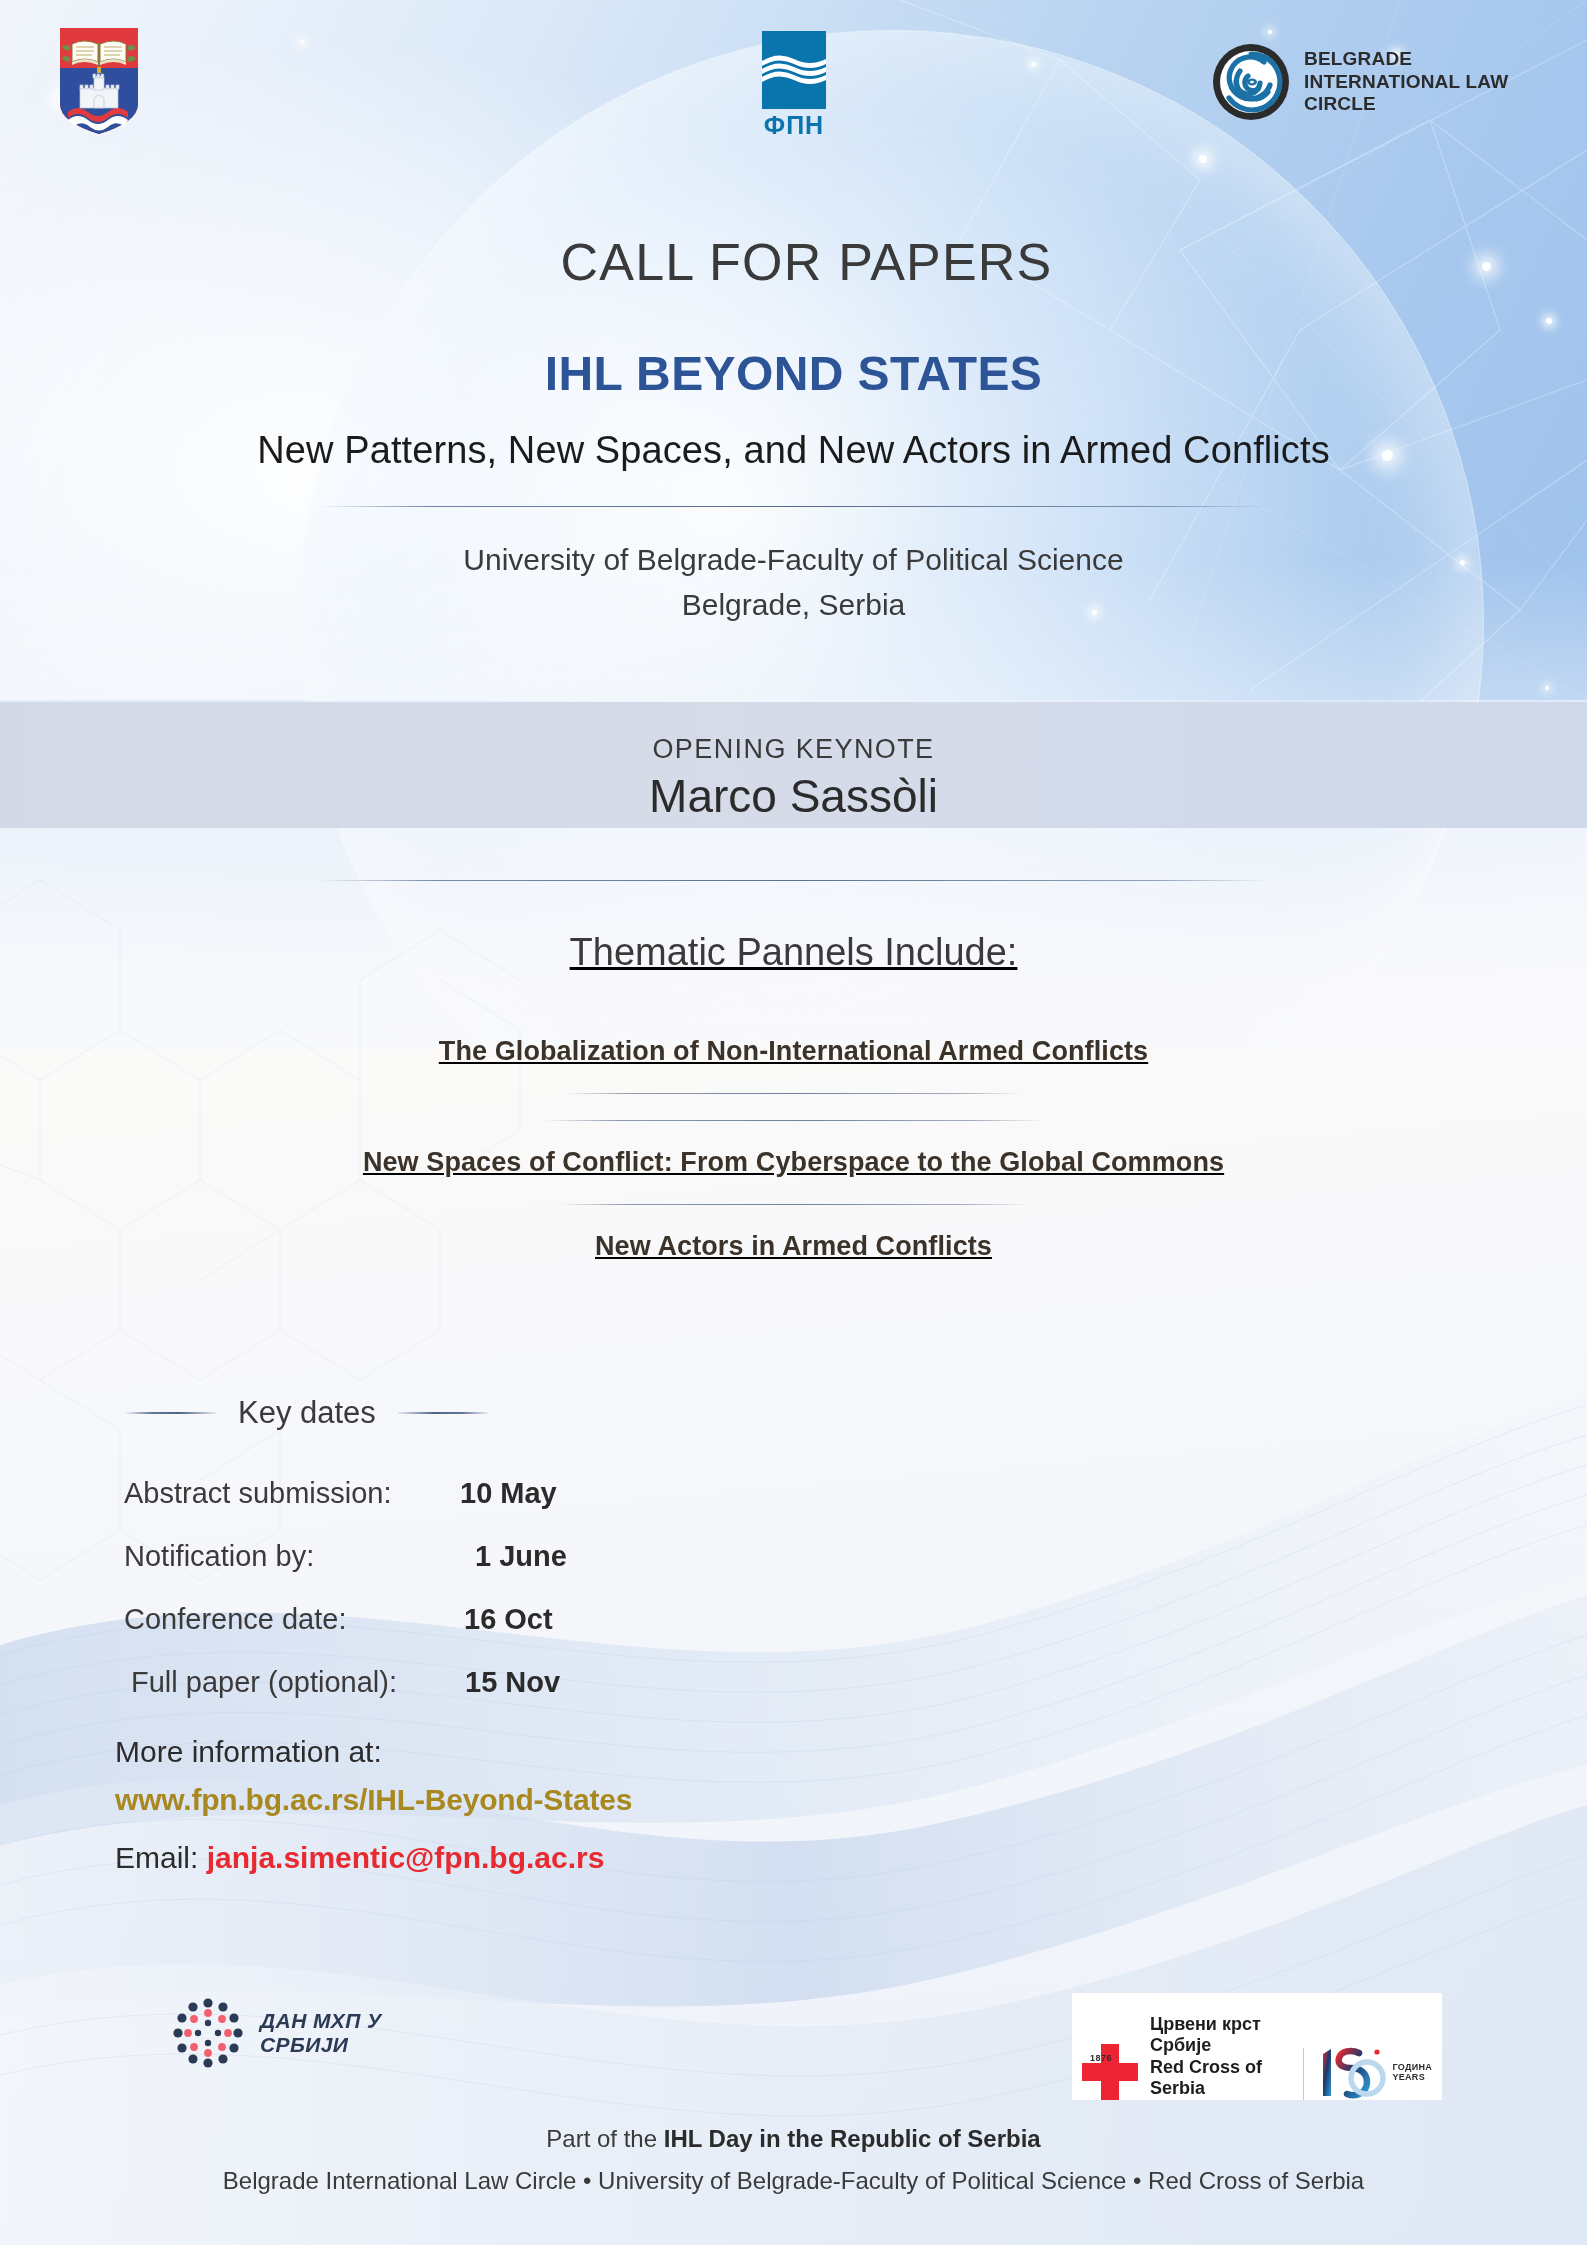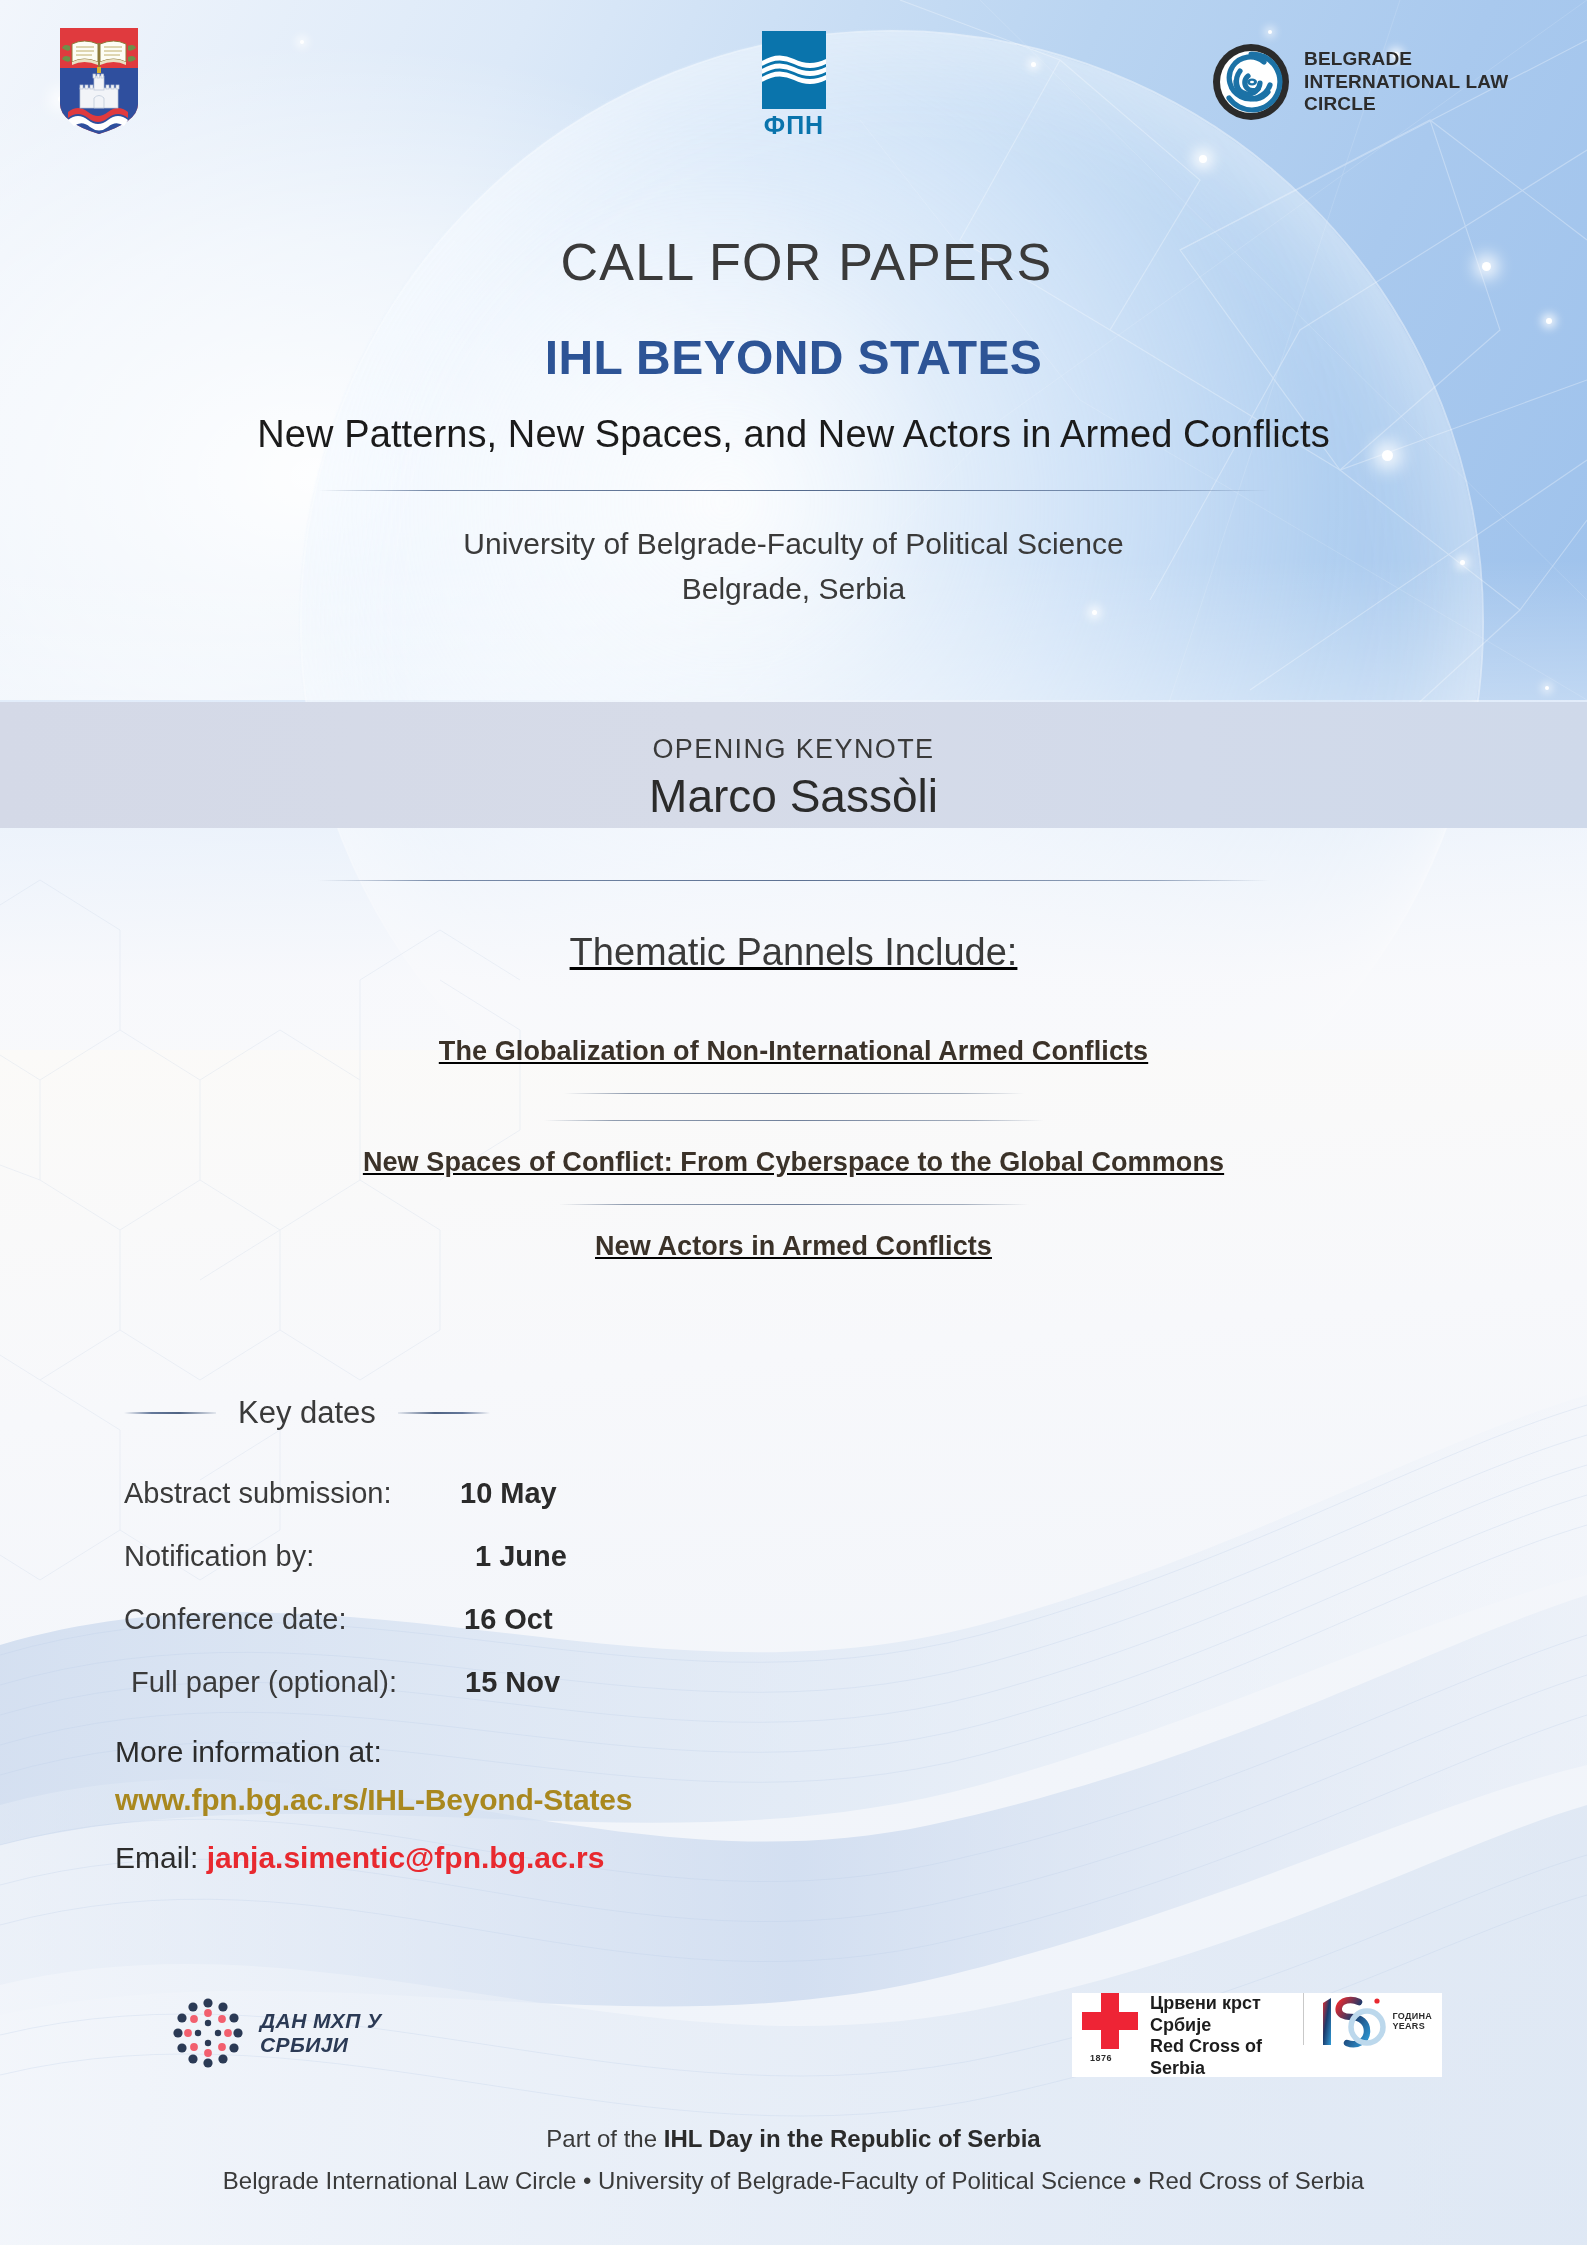--- a/index.html
+++ b/index.html
@@ -80,21 +80,21 @@
   .logo-bilc { position:absolute; left:1212px; top:31px; width:318px; height:102px; display:flex; align-items:center; gap:14px; }
   .bilc-mark { width:78px; height:78px; flex:0 0 78px; }
   .bilc-text { font-family:"Liberation Sans", sans-serif; font-weight:bold; font-size:19px; line-height:1.18; color:#2c2c2c; letter-spacing:0.2px; }
 
   
   .hero { position:absolute; left:0; top:232px; width:100%; text-align:center; }
   .cfp {
     font-size: 52px; color:#3a3a3a; letter-spacing:1.2px; font-weight:400;padding-left:26px;
   }
   .main-title {
-    margin-top:38px;
+    margin-top:54px;
     font-size: 48px; font-weight:bold; color:#2d5496; letter-spacing:0.4px;
   }
   .subtitle {
     margin-top:28px;
     font-size: 38px; color:#1b1b1b; font-weight:400; letter-spacing:0.1px;
   }
   .rule-wide {
     width: 952px; height:1px; margin:34px auto 0;
     background: linear-gradient(90deg, rgba(120,140,170,0) 0%, rgba(70,95,135,0.75) 12%, rgba(55,80,120,0.85) 50%, rgba(70,95,135,0.6) 88%, rgba(120,140,170,0) 100%);
   }
@@ -152,21 +152,21 @@
   .ct-url { margin-top:14px; font-size:30px; font-weight:bold; color:#a9881f; letter-spacing:-0.2px; }
   .ct-email { margin-top:24px; font-size:30px; color:#2c2c2c; }
   .ct-email .addr { font-weight:bold; color:#e8292f; }
 
   
   .footer-logos { position:absolute; left:0; top:1975px; width:100%; height:130px; }
   .ihlday { position:absolute; left:172px; top:22px; display:flex; align-items:center; gap:16px; }
   .ihlday-mark { width:72px; height:72px; }
   .ihlday-text { font-family:"Liberation Sans", sans-serif; font-weight:bold; font-style:italic; font-size:21px; line-height:1.12; color:#2b3a55; letter-spacing:0.4px; }
 
-  .redcross { position:absolute; left:1072px; top:18px; width:370px; height:84px; background:#ffffff; display:flex; align-items:flex-start; padding:0 10px; box-sizing:border-box; }
+  .redcross { position:absolute; left:1072px; top:18px; width:370px; height:107px; background:#ffffff; display:flex; align-items:flex-end; padding:0 10px; box-sizing:border-box; }
   .rc-cross { width:56px; height:56px; position:relative; flex:0 0 56px; }
   .rc-cross .h { position:absolute; left:0; top:19px; width:56px; height:18px; background:#ee2435; }
   .rc-cross .v { position:absolute; left:19px; top:0; width:18px; height:56px; background:#ee2435; }
   .rc-year { position:absolute; left:1090px; top:78px; font-size:9px; font-weight:bold; color:#2b2b2b; letter-spacing:0.5px; }
   .rc-names { margin-left:12px; font-weight:bold; font-size:18px; line-height:1.2; color:#1d1d1d; }
   .rc-div { width:1px; height:52px; background:#c9c9c9; margin:0 12px; }
   .rc-150 { display:flex; align-items:center; gap:5px; }
   .rc-150-mark { width:72px; height:56px; }
   .rc-150-text { font-size:9px; font-weight:bold; line-height:1.15; color:#2b2b2b; letter-spacing:0.3px; }
 

